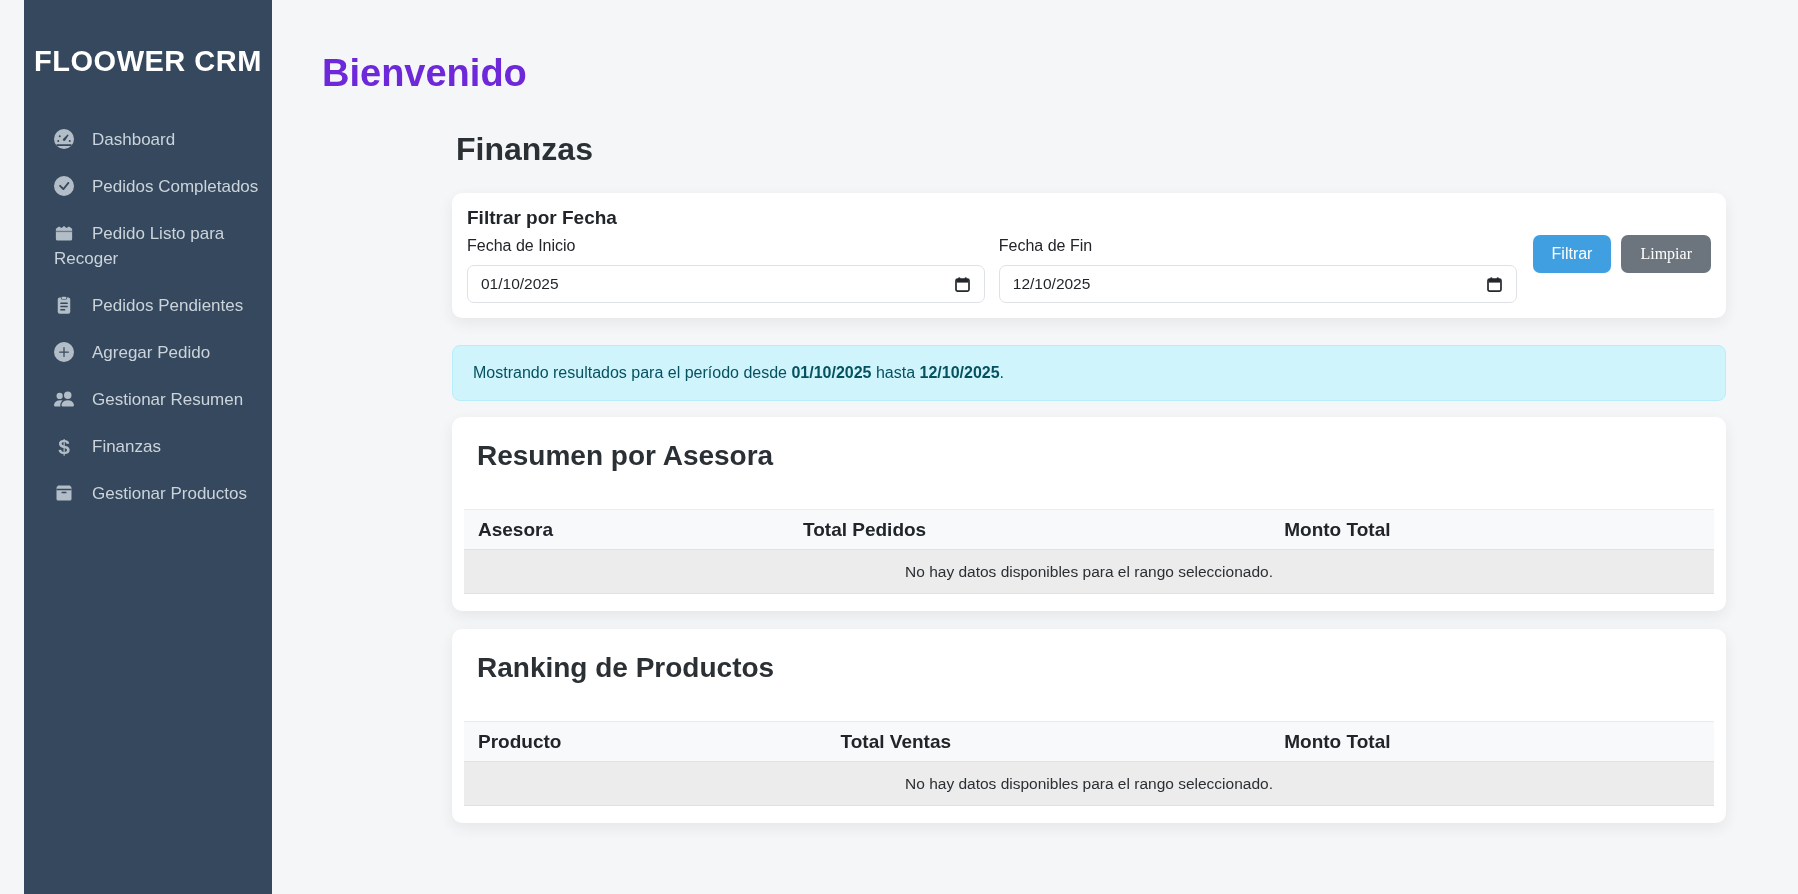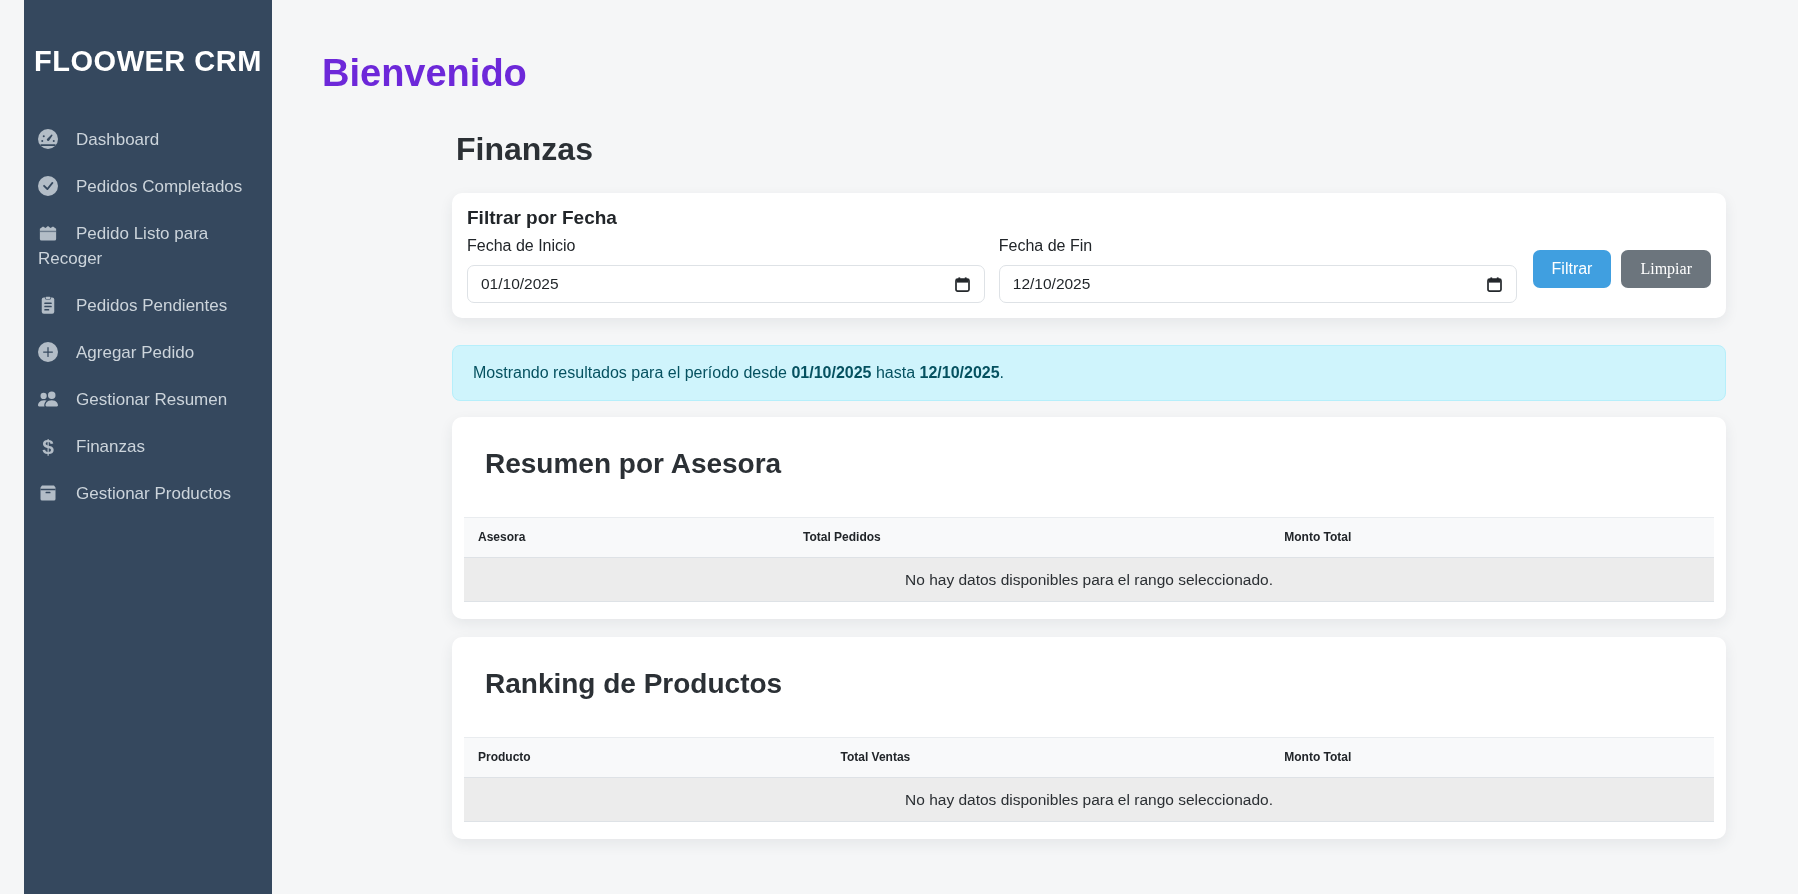--- a/index.html
+++ b/index.html
@@ -22,21 +22,21 @@
   }
   .brand {
     padding-top: 44px;
     text-align: center;
     color: #ffffff;
     font-size: 29px;
     font-weight: 700;
     letter-spacing: 0.5px;
     line-height: 34px;
   }
-  .nav { margin-top: 38px; }
+  .nav { margin-top: 38px; margin-left: 16px; }
   .nav-item {
     display: block;
     padding: 11px 12px 11px 14px;
     font-size: 17px;
     line-height: 25px;
     color: #ccd4db;
     cursor: pointer;
     text-decoration: none;
   }
   .nav-item .icon {
@@ -87,21 +87,21 @@
   }
 
   
   .filter-card { padding: 14px 15px 15px; }
   .filter-title {
     font-size: 19px;
     font-weight: 700;
     color: #212529;
     margin-bottom: 6px;
   }
-  .filter-row { display: flex; align-items: center; }
+  .filter-row { display: flex; align-items: flex-start; }
   .field { display: flex; flex-direction: column; }
   .field-start { width: 520px; margin-right: 14px; }
   .field-end   { width: 520px; }
   .field label {
     font-size: 16px;
     font-weight: 500;
     color: #212529;
     margin-bottom: 8px;
     line-height: 22px;
   }
@@ -144,36 +144,36 @@
     color: #055160;
     line-height: 22px;
   }
   .alert b { font-weight: 700; }
 
   
   .table-card { margin-top: 16px; }
   .table-card.second { margin-top: 18px; }
   .card-head { padding: 22px 25px 0; }
   .card-head h3 {
-    margin: 8px;
+    margin: 0;
     font-size: 28px;
     font-weight: 700;
     color: #2b3035;
     line-height: 34px;
   }
   .table-wrap { margin: 36px 12px 0; padding-bottom: 17px; }
   table.data-table {
     width: 100%;
     border-collapse: collapse;
     table-layout: fixed;
   }
   table.data-table th {
     background: #f8f9fa;
     text-align: left;
-    font-size: 12px;
+    font-size: 19px;
     font-weight: 700;
     color: #212529;
     padding: 9px 14px;
     line-height: 21px;
     border-top: 1px solid #e9ecef;
     border-bottom: 1px solid #dee2e6;
   }
   table.data-table td {
     background: #ececec;
     text-align: center;

